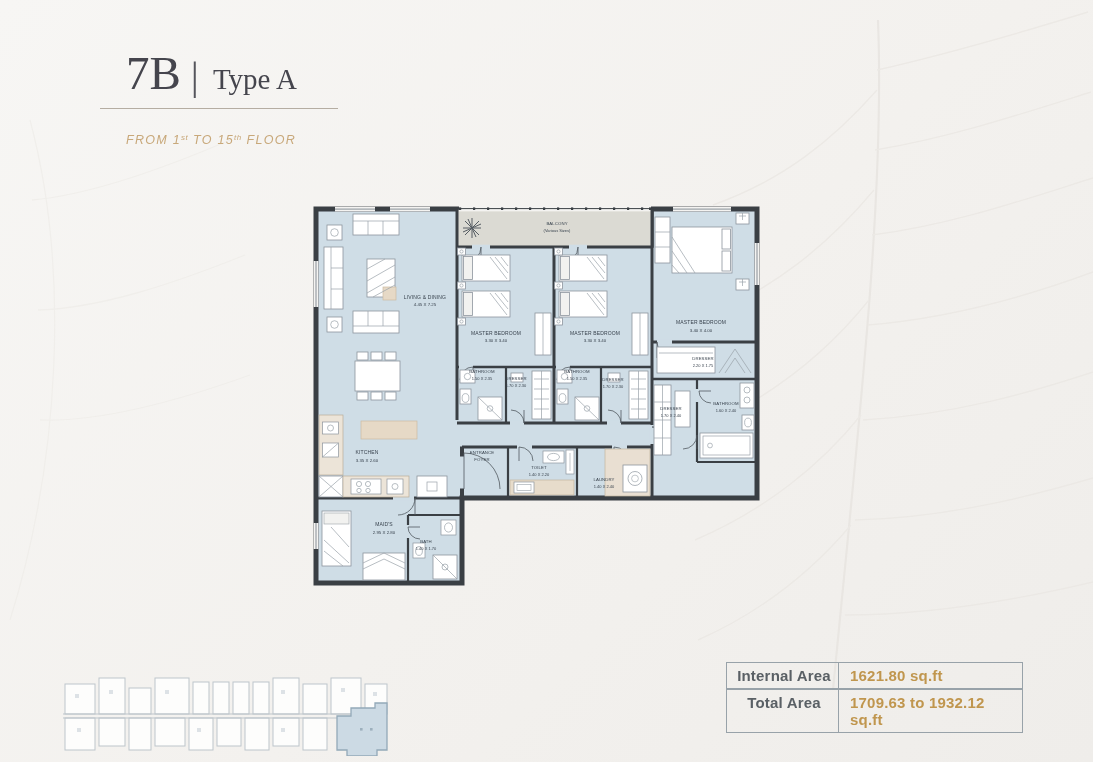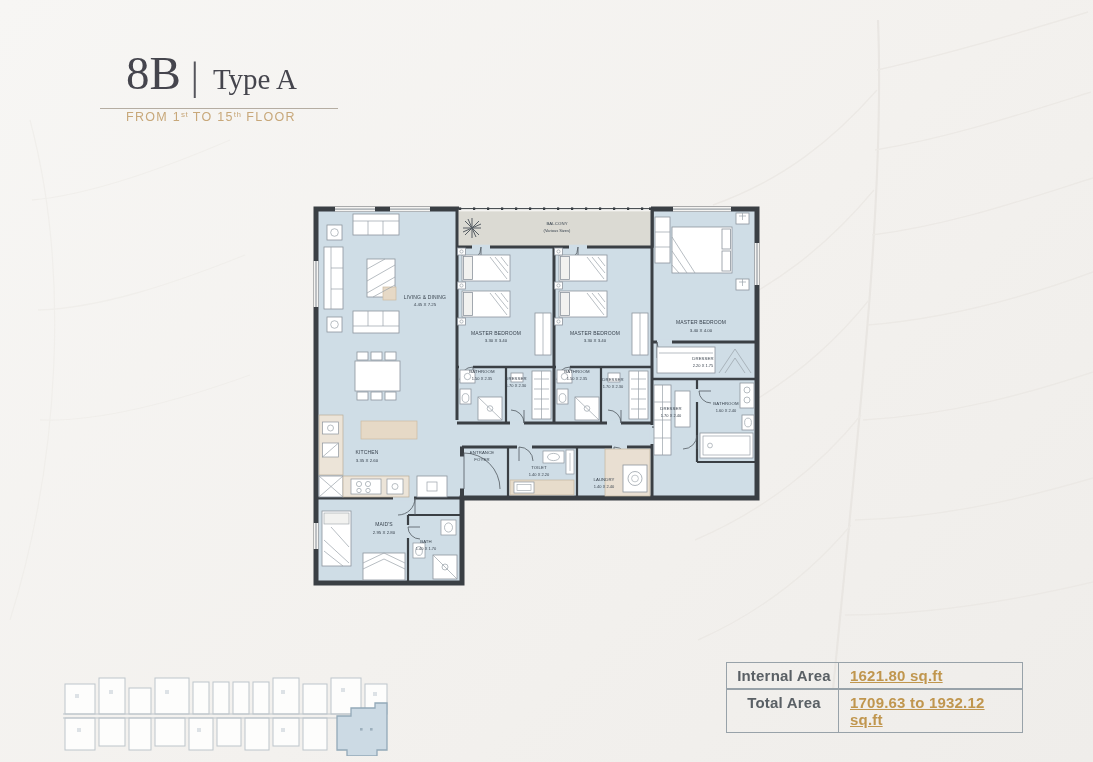--- a/index.html
+++ b/index.html
@@ -13,22 +13,22 @@
   .leaf-deco-sm { position:absolute; left:0; top:80px; pointer-events:none; opacity:.6; }
 
   
   .header { position:absolute; left:100px; top:50px; width:240px; }
   .title-row { display:flex; align-items:baseline; padding-left:26px;
                font-family:"Liberation Serif", serif; color:#45454d; }
   .title-code { font-size:47px; line-height:1; }
   .title-sep  { font-size:40px; font-weight:200; margin:0 14px 0 10px; color:#55555c; }
   .title-type { font-size:29px; }
   .title-underline { width:238px; height:1px; background:#b5ad a2; background:#b5ada2; margin-top:9px; }
-  .subtitle { padding-left:26px; margin-top:1px; color:#c8a87a; font-size:12.5px;
-              letter-spacing:1.3px; }
+  .subtitle { padding-left:26px; margin-top:24px; color:#c8a87a; font-size:12.5px;
+              letter-spacing:1.3px;font-style:italic; }
   .subtitle .sup { font-size:8px; vertical-align:4px; letter-spacing:.5px; }
 
   
   .floorplan { position:absolute; left:305px; top:195px; }
   svg text { font-family:"Liberation Sans", sans-serif; fill:#39434e; }
   .rname { font-size:5px; letter-spacing:.15px; }
   .rdim  { font-size:4.4px; }
   .rname-s { font-size:4.3px; letter-spacing:.1px; }
   .rdim-s  { font-size:4px; }
 
@@ -36,21 +36,21 @@
   .keyplan { position:absolute; left:55px; top:668px; }
 
   
   .area-table { position:absolute; left:726px; top:662px; width:297px;
                 border:1px solid #98a2a9; }
   .area-row { display:flex; border-bottom:1px solid #98a2a9; }
   .area-row:last-child { border-bottom:none; }
   .cell-label { width:112px; padding:4px 6px 4px 9px; font-size:15px; font-weight:bold;
                 color:#5a6065; border-right:1px solid #98a2a9; letter-spacing:.2px;text-align:center; }
   .cell-value { flex:1; padding:4px 6px 4px 11px; font-size:15px; color:#c0964e;
-                font-weight:bold; letter-spacing:.2px;text-decoration:underline; }
+                font-weight:bold; letter-spacing:.2px; }
 </style>
 </head>
 <body>
 
 <div class="page">
 
   <svg class="leaf-deco" width="440" height="700" viewBox="0 0 440 700">
     <g fill="none" stroke="#e8e5e1" stroke-width="2.2">
       <path d="M225,20 C232,200 205,430 180,690"></path>
     </g>
@@ -73,21 +73,21 @@
     <g fill="none" stroke="#edebe7" stroke-width="1.3">
       <path d="M30,40 C70,190 60,380 10,540"></path>
       <path d="M32,120 C90,115 160,90 230,60"></path>
       <path d="M38,230 C100,228 170,205 245,175"></path>
       <path d="M40,340 C100,342 175,322 250,295"></path>
     </g>
   </svg>
 
   <div class="header">
     <div class="title-row">
-      <span class="title-code">8B</span>
+      <span class="title-code">7B</span>
       <span class="title-sep">|</span>
       <span class="title-type">Type A</span>
     </div>
     <div class="title-underline"></div>
     <div class="subtitle"><span>FROM 1</span><span class="sup">st</span><span> TO 15</span><span class="sup">th</span><span> FLOOR</span></div>
   </div>
 
   <svg class="floorplan" width="460" height="400" viewBox="0 0 460 400">
 
     <path d="M11,14 H452 V303 H157 V388 H11 Z" fill="#cfdde6" stroke="#3a3f44" stroke-width="5"></path>

